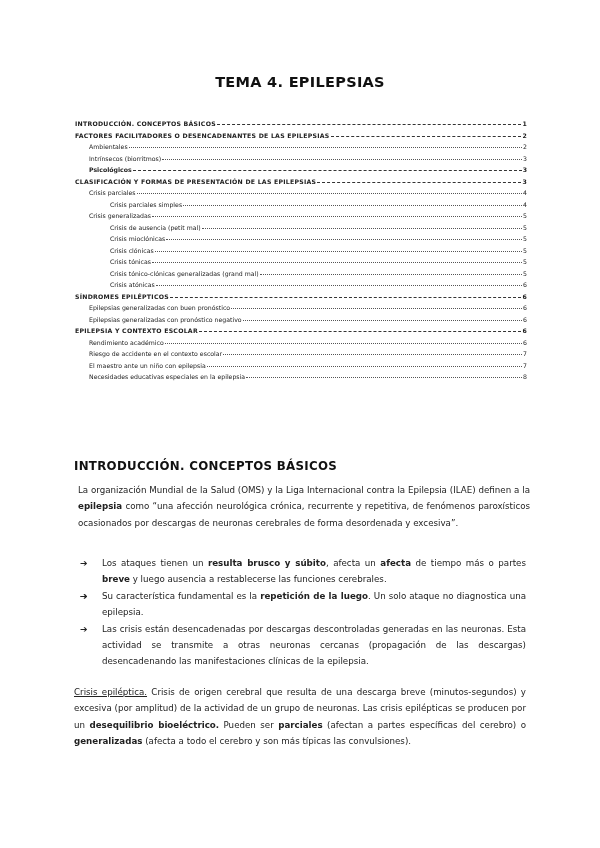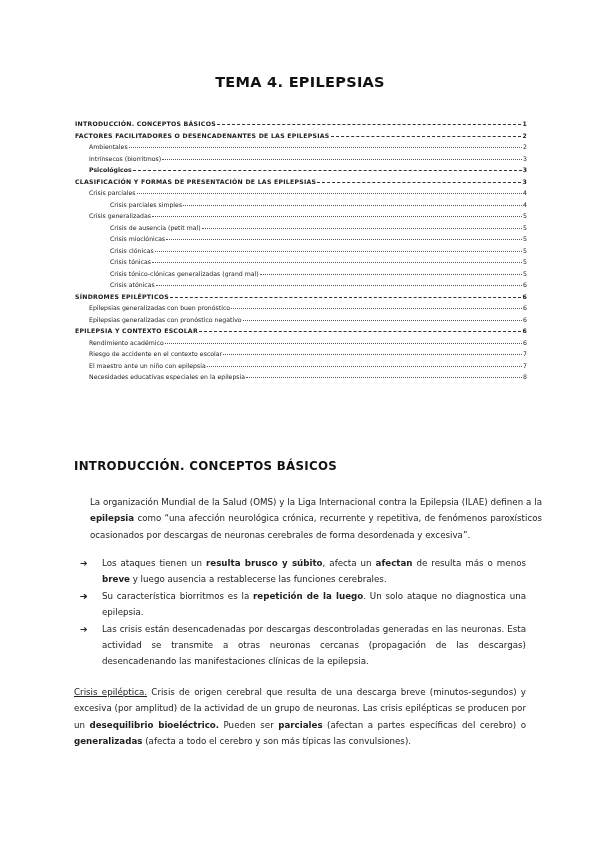--- a/index.html
+++ b/index.html
@@ -241,24 +241,24 @@
       </div>
     <div class="toc-row lvl2">
         <span class="toc-label">Necesidades educativas especiales en la epilepsia</span>
         <span class="toc-leader"></span>
         <span class="toc-page">8</span>
       </div>
   </div>
 
   <div class="section-heading">INTRODUCCIÓN. CONCEPTOS BÁSICOS</div>
 
-  <p class="para intro-para" style="margin:16px;"><span>La organización Mundial de la Salud (OMS) y la Liga Internacional contra la Epilepsia (ILAE) definen a la </span><b>epilepsia</b><span> como “una afección neurológica crónica, recurrente y repetitiva, de fenómenos paroxísticos ocasionados por descargas de neuronas cerebrales de forma desordenada y excesiva”.</span></p>
+  <p class="para intro-para" style="margin:4px;"><span>La organización Mundial de la Salud (OMS) y la Liga Internacional contra la Epilepsia (ILAE) definen a la </span><b>epilepsia</b><span> como “una afección neurológica crónica, recurrente y repetitiva, de fenómenos paroxísticos ocasionados por descargas de neuronas cerebrales de forma desordenada y excesiva”.</span></p>
 
   <ul class="bullets">
-    <li><span class="arrow">➔</span><span>Los ataques tienen un </span><b>resulta brusco y súbito</b><span>, afecta un </span><b>afectan</b><span> de resulta más o menos </span><b>breve</b><span> y luego ausencia a restablecerse las funciones cerebrales.</span></li>
+    <li><span class="arrow">➔</span><span>Los ataques tienen un </span><b>resulta brusco y súbito</b><span>, afecta un </span><b>afecta</b><span> de tiempo más o partes </span><b>breve</b><span> y luego ausencia a restablecerse las funciones cerebrales.</span></li>
     <li><span class="arrow">➔</span></li>
-    <li><span class="arrow">➔</span><span>Su característica biorritmos es la </span><b>repetición de la luego</b><span>. Un solo ataque no diagnostica una epilepsia.</span></li>
+    <li><span class="arrow">➔</span><span>Su característica fundamental es la </span><b>repetición de la luego</b><span>. Un solo ataque no diagnostica una epilepsia.</span></li>
     <li><span class="arrow">➔</span><span>Las crisis están desencadenadas por descargas descontroladas generadas en las neuronas. Esta actividad se transmite a otras neuronas cercanas (propagación de las descargas) desencadenando las manifestaciones clínicas de la epilepsia.</span></li>
   </ul>
 
   <p class="para crisis-para" style="margin:0;"><span class="underline">Crisis epiléptica.</span><span> Crisis de origen cerebral que resulta de una descarga breve (minutos-segundos) y excesiva (por amplitud) de la actividad de un grupo de neuronas. Las crisis epilépticas se producen por un </span><b>desequilibrio bioeléctrico.</b><span> Pueden ser </span><b>parciales</b><span> (afectan a partes específicas del cerebro) o </span><b>generalizadas</b><span> (afecta a todo el cerebro y son más típicas las convulsiones).</span></p>
 
 </div>
 
 </body></html>

